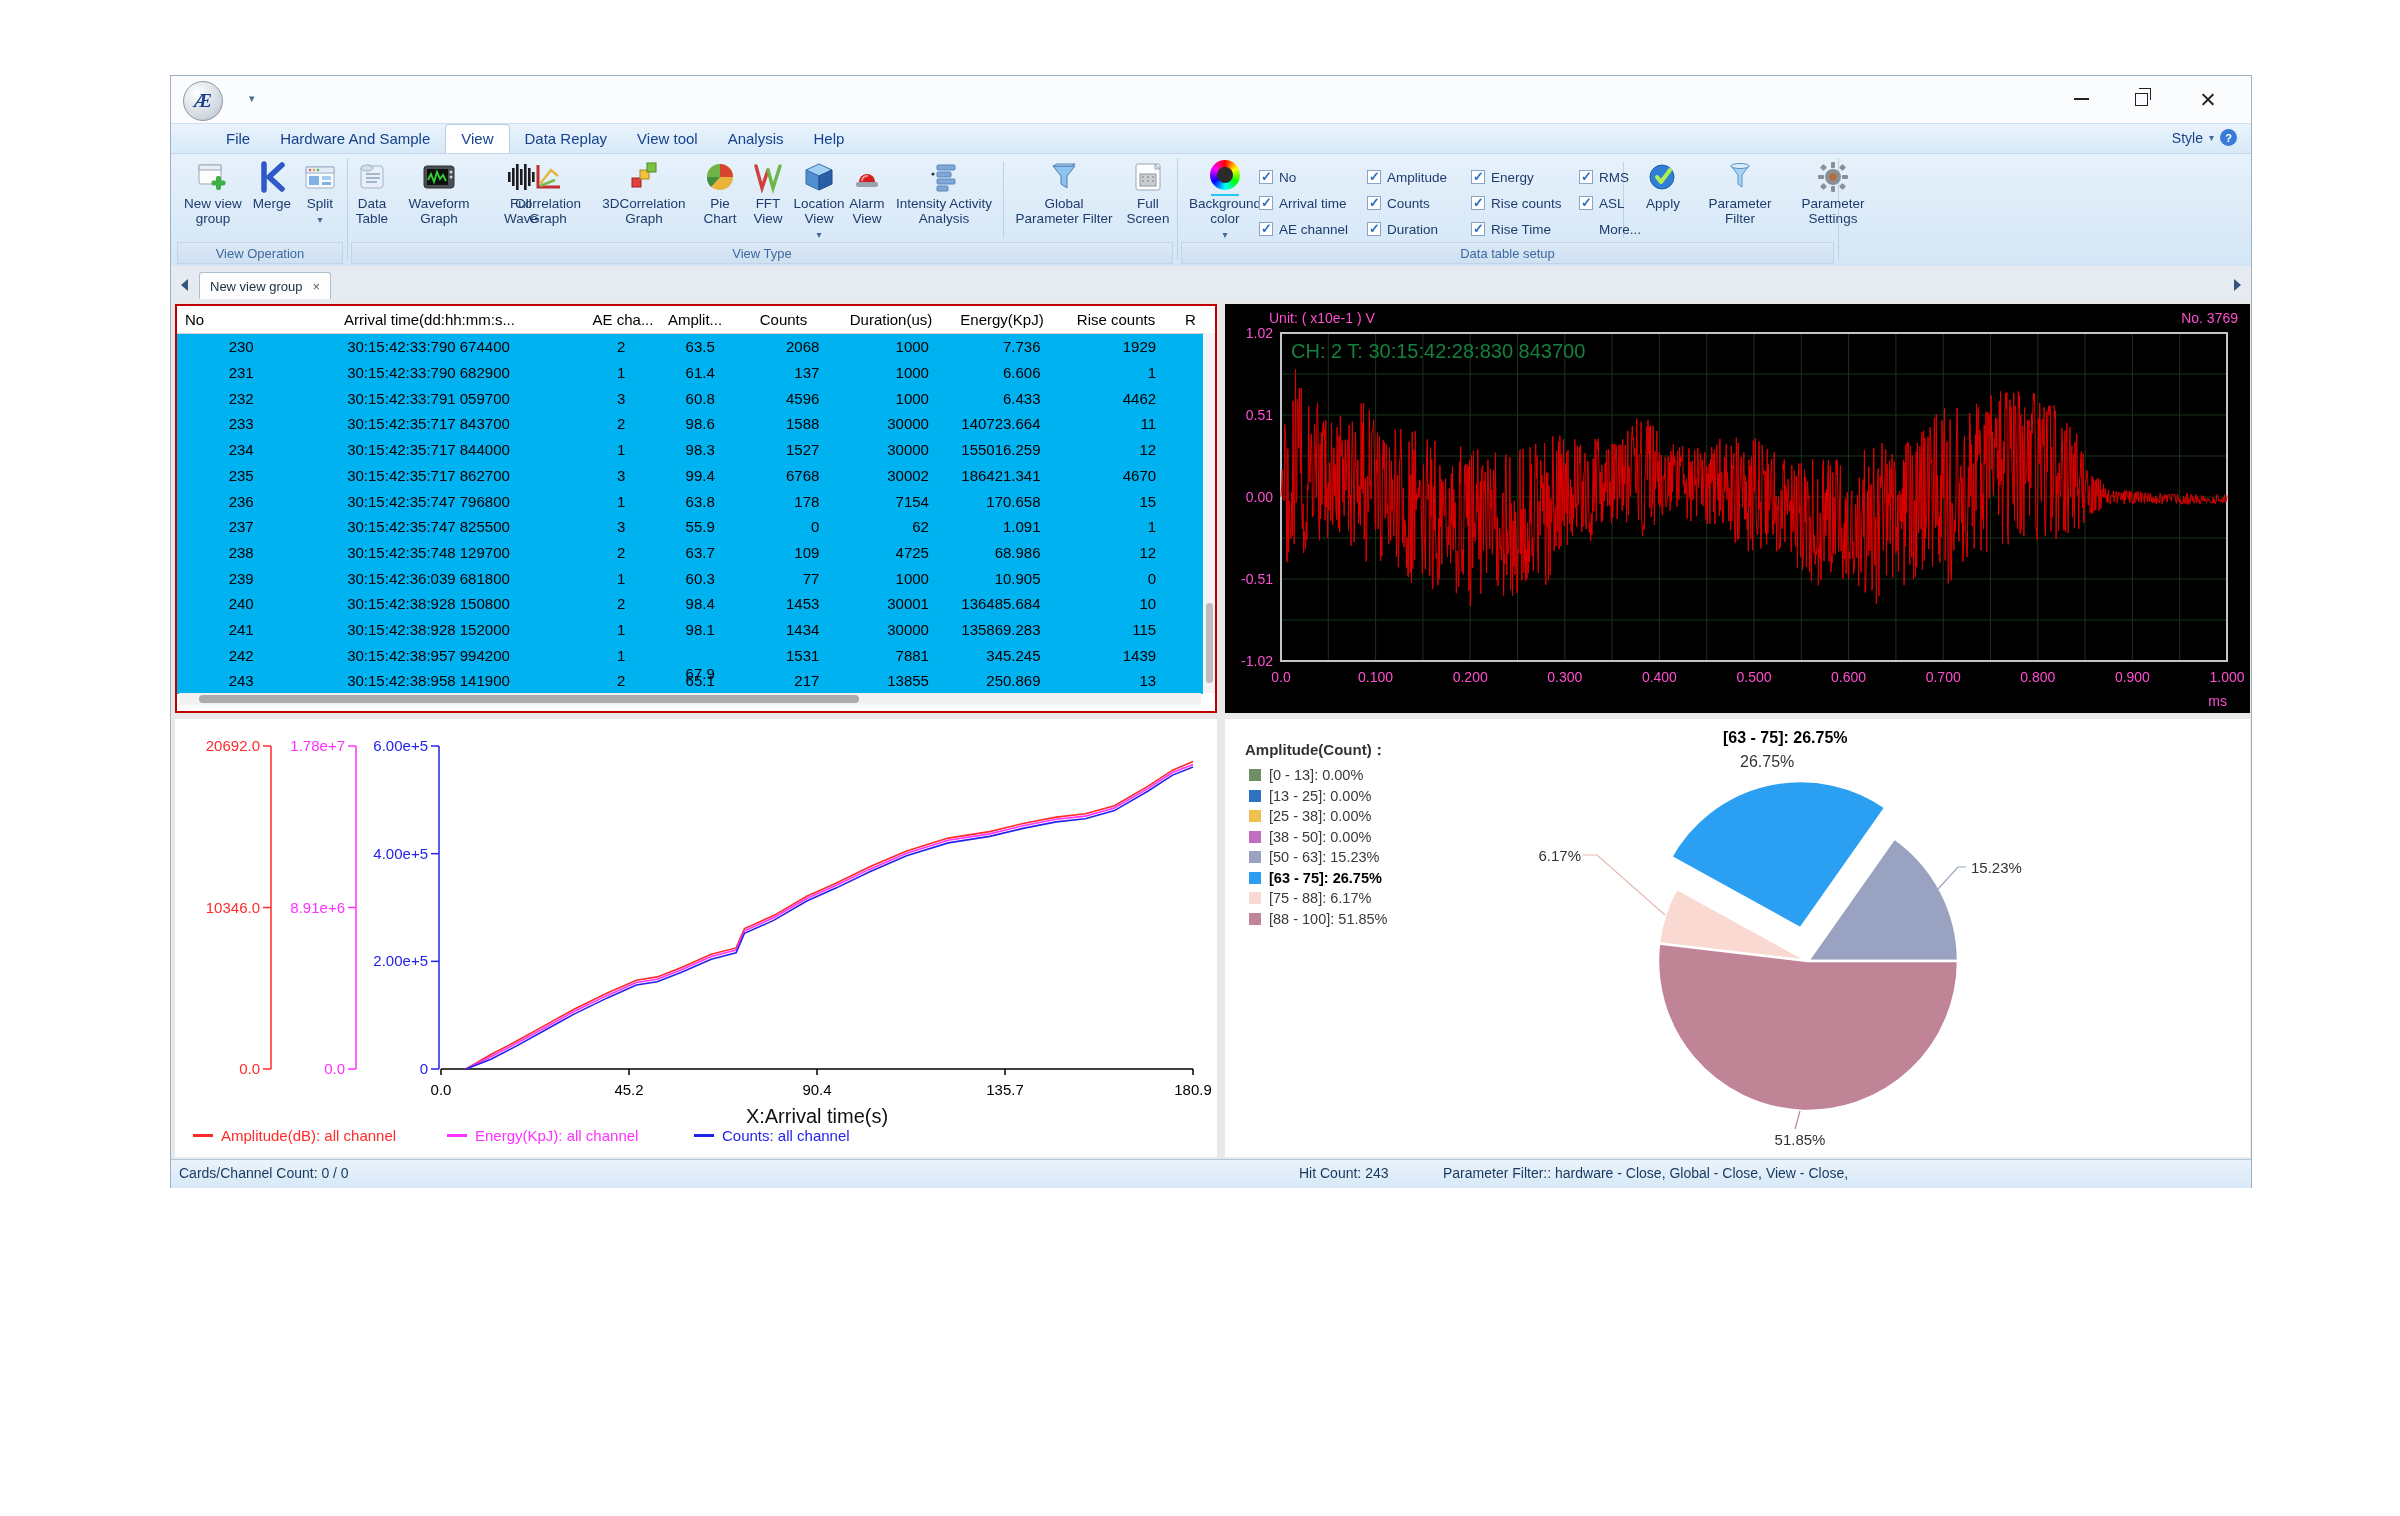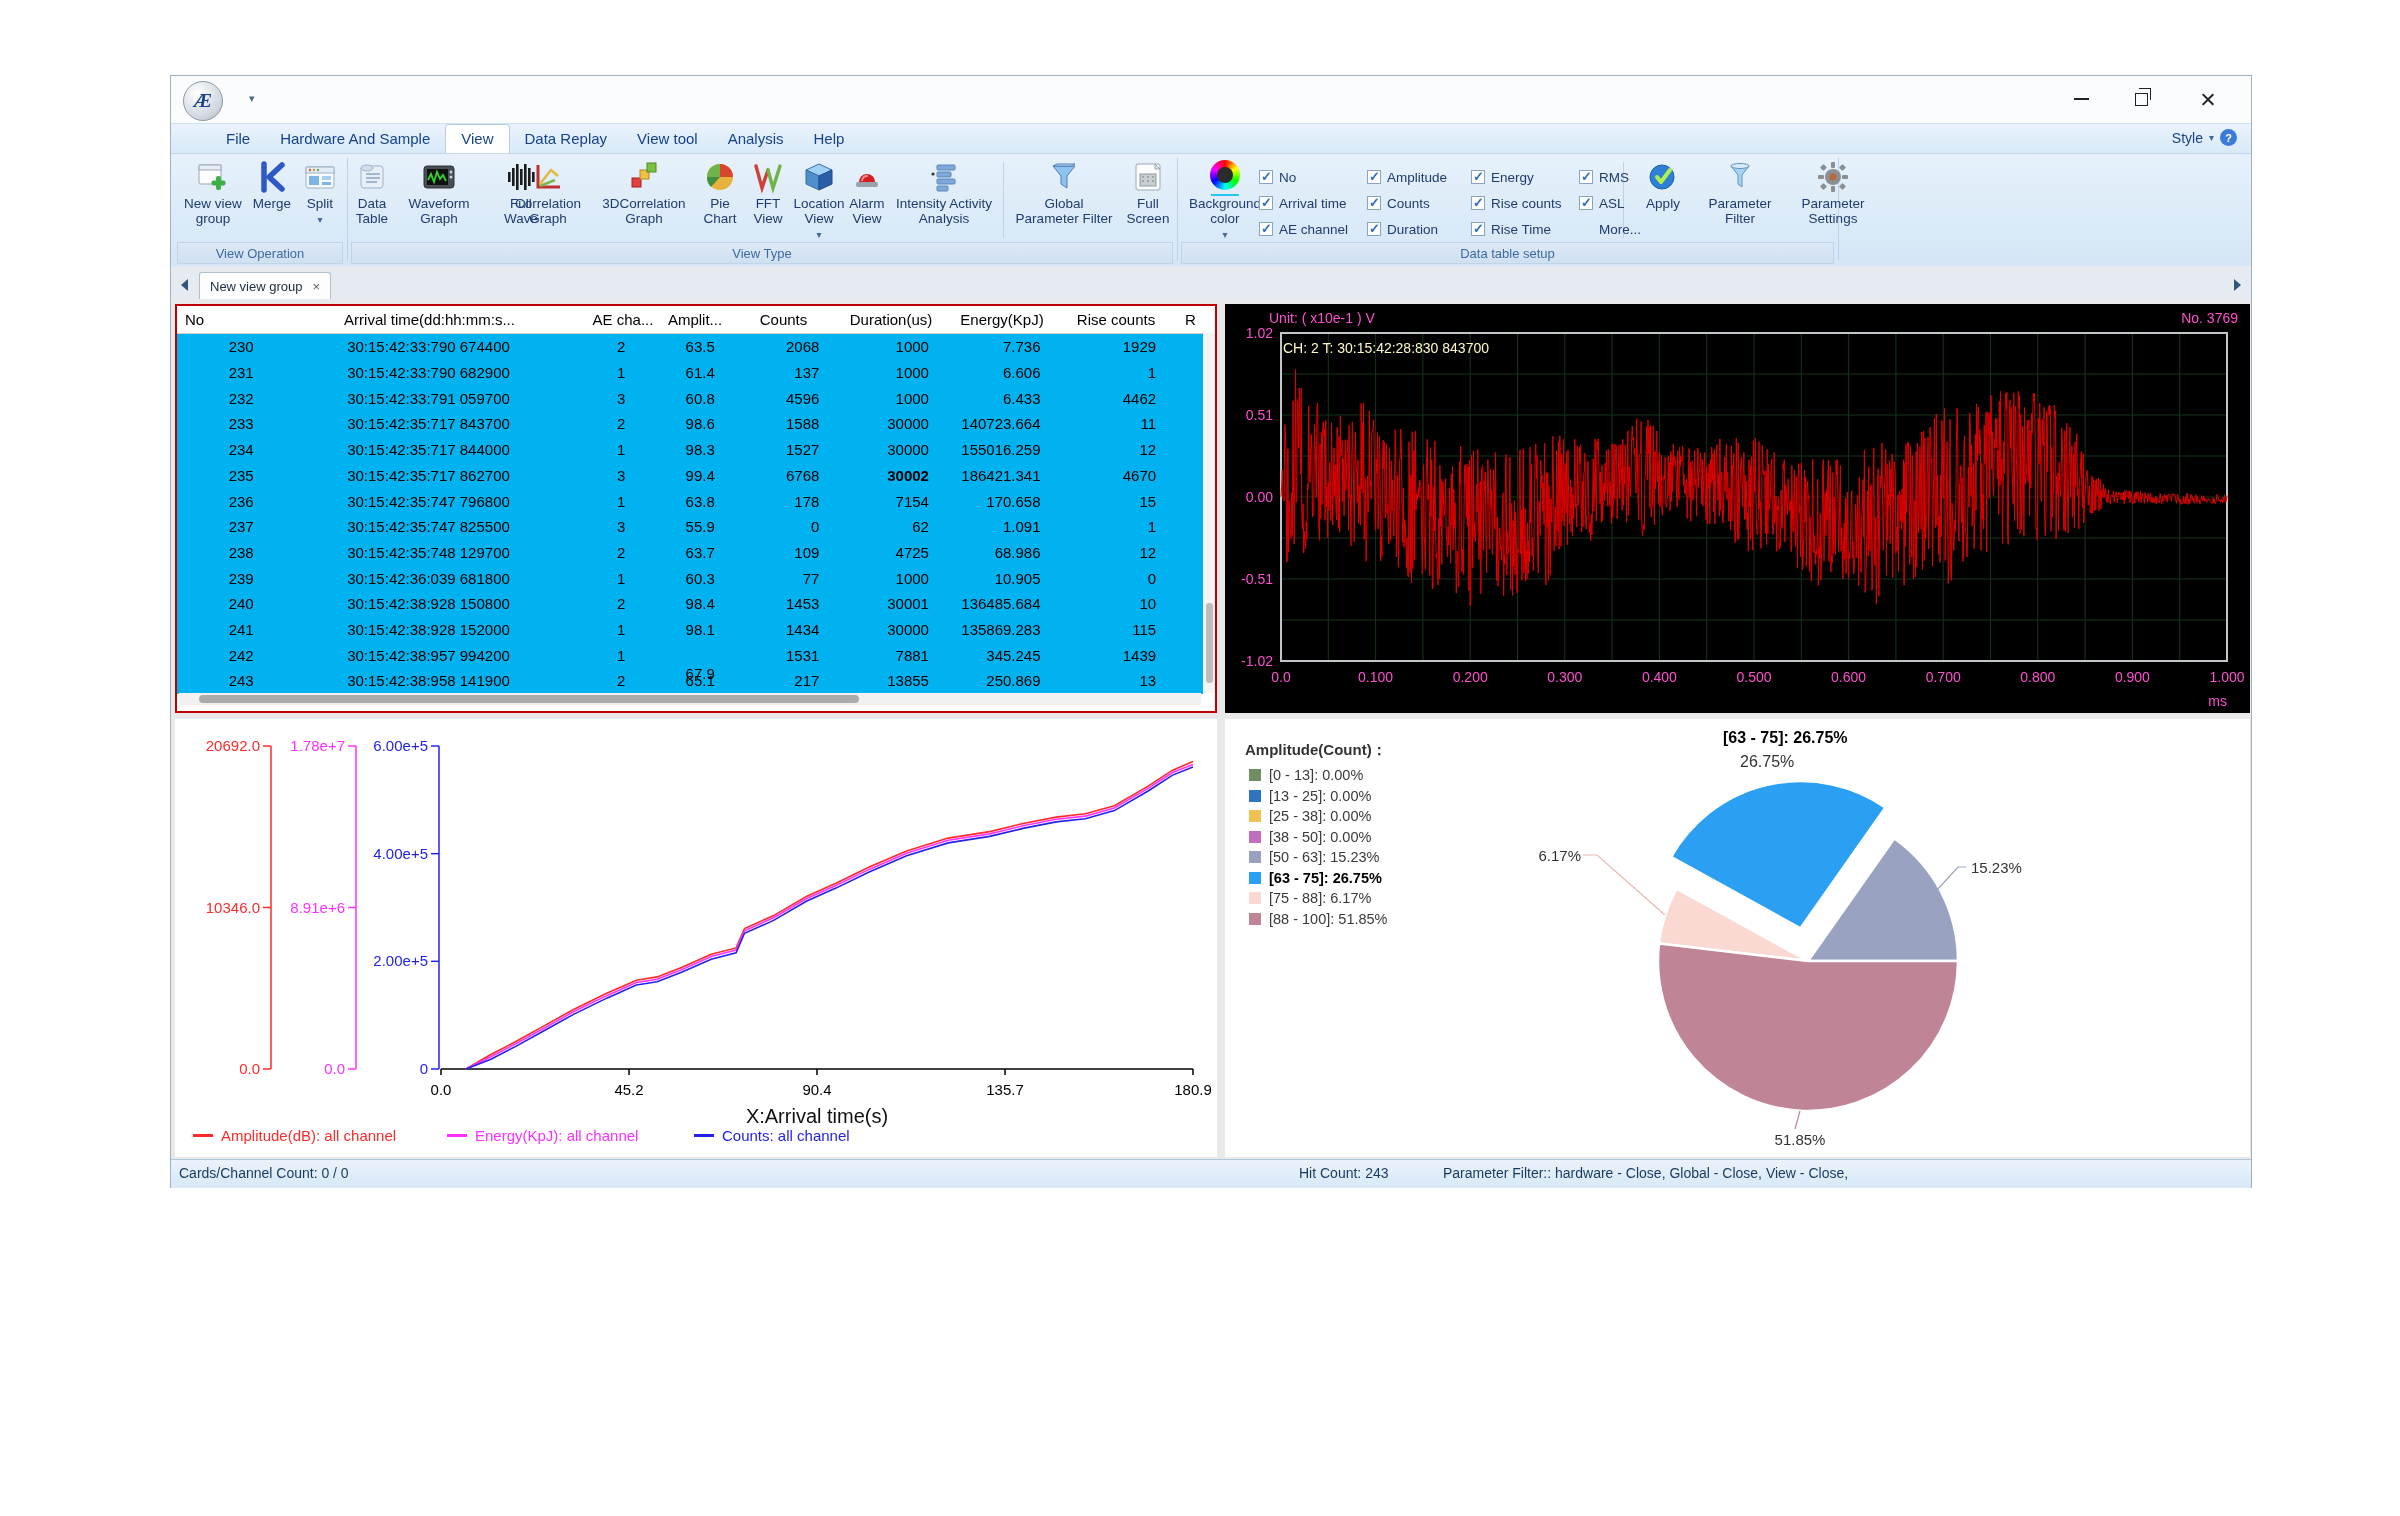--- a/index.html
+++ b/index.html
@@ -61,21 +61,21 @@
   .cell.numfirst{text-align:right;padding-right:18px;}
   .cell.ctr{text-align:center;}
   .hscroll{position:absolute;left:2px;bottom:6px;width:1022px;height:12px;background:#f1f1f1;}
   .hthumb{position:absolute;left:20px;top:2px;width:660px;height:8px;background:#ababab;border-radius:4px;}
   .vscroll{position:absolute;right:0;top:27px;width:11px;height:360px;background:#f4f4f4;}
   .vthumb{position:absolute;left:2px;top:270px;width:7px;height:80px;background:#bdbdbd;border-radius:3px;}
   
   .waveform-panel{left:1054px;top:3px;width:1025px;height:409px;background:#000;}
   .wf-unit{position:absolute;left:44px;top:6px;font-size:14px;color:#ff4fd0;}
   .wf-no{position:absolute;right:12px;top:6px;font-size:14px;color:#ff4fd0;}
-  .wf-ch{position:absolute;left:58px;top:36px;font-size:14px;color:#fef9c3;}
+  .wf-ch{position:absolute;left:66px;top:36px;font-size:20px;color:#15803d;}
   
   .chart-panel{left:4px;top:418px;width:1042px;height:438px;}
   .lc-legend-item{position:absolute;top:408px;display:flex;align-items:center;font-size:15px;white-space:nowrap;}
   .lc-dash{width:20px;height:3px;margin-right:8px;}
   
   .pie-panel{left:1054px;top:418px;width:1025px;height:438px;}
   .pie-title{position:absolute;left:20px;top:22px;font-size:15px;font-weight:bold;color:#333;}
   .pie-legend{position:absolute;left:24px;top:46px;}
   .pl-item{display:flex;align-items:center;height:20.5px;font-size:14.5px;color:#3a3a3a;white-space:nowrap;}
   .pl-item.selected{font-weight:bold;color:#000;}
@@ -505,21 +505,21 @@
               <div class="cell num" style="width: 112px;">155016.259</div>
               <div class="cell num" style="width: 116px;">12</div>
               <div class="cell ctr" style="width: 33px;"></div>
             </div>
             <div class="trow">
               <div class="cell numfirst" style="width: 95px;">235</div>
               <div class="cell ctr" style="width: 315px;">30:15:42:35:717 862700</div>
               <div class="cell ctr" style="width: 72px;">3</div>
               <div class="cell num" style="width: 72px;">99.4</div>
               <div class="cell num" style="width: 105px;">6768</div>
-              <div class="cell num" style="width: 110px; font-weight: bold;">30002</div>
+              <div class="cell num" style="width: 110px;">30002</div>
               <div class="cell num" style="width: 112px;">186421.341</div>
               <div class="cell num" style="width: 116px;">4670</div>
               <div class="cell ctr" style="width: 33px;"></div>
             </div>
             <div class="trow">
               <div class="cell numfirst" style="width: 95px;">236</div>
               <div class="cell ctr" style="width: 315px;">30:15:42:35:747 796800</div>
               <div class="cell ctr" style="width: 72px;">1</div>
               <div class="cell num" style="width: 72px;">63.8</div>
               <div class="cell num" style="width: 105px;">178</div>

